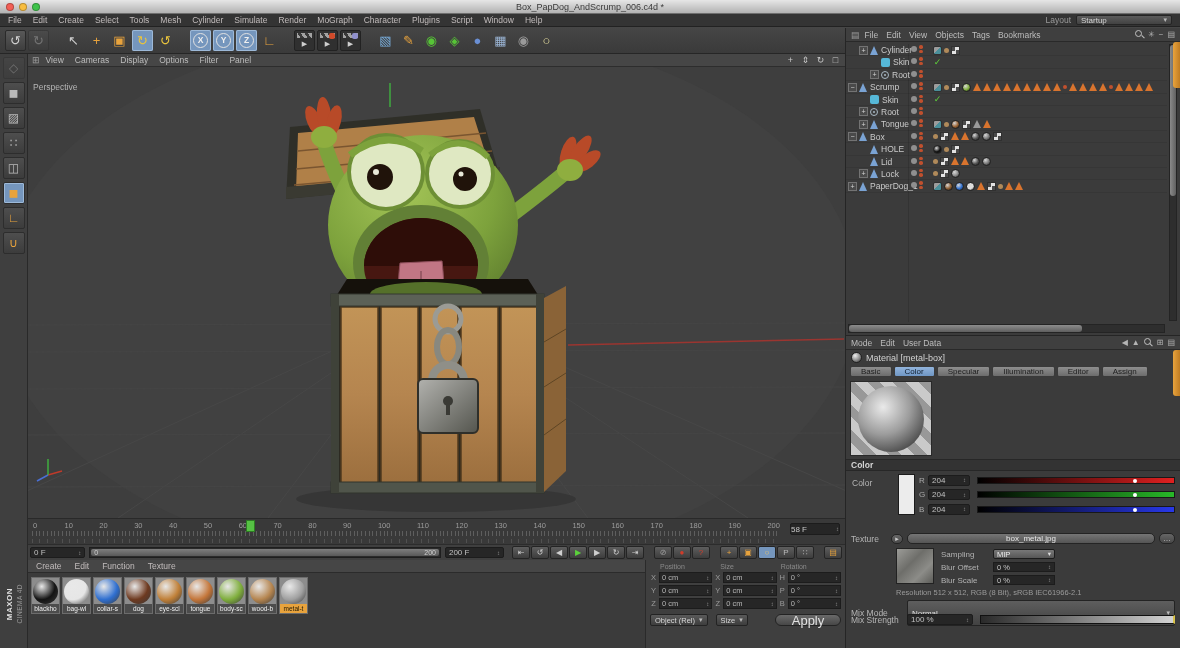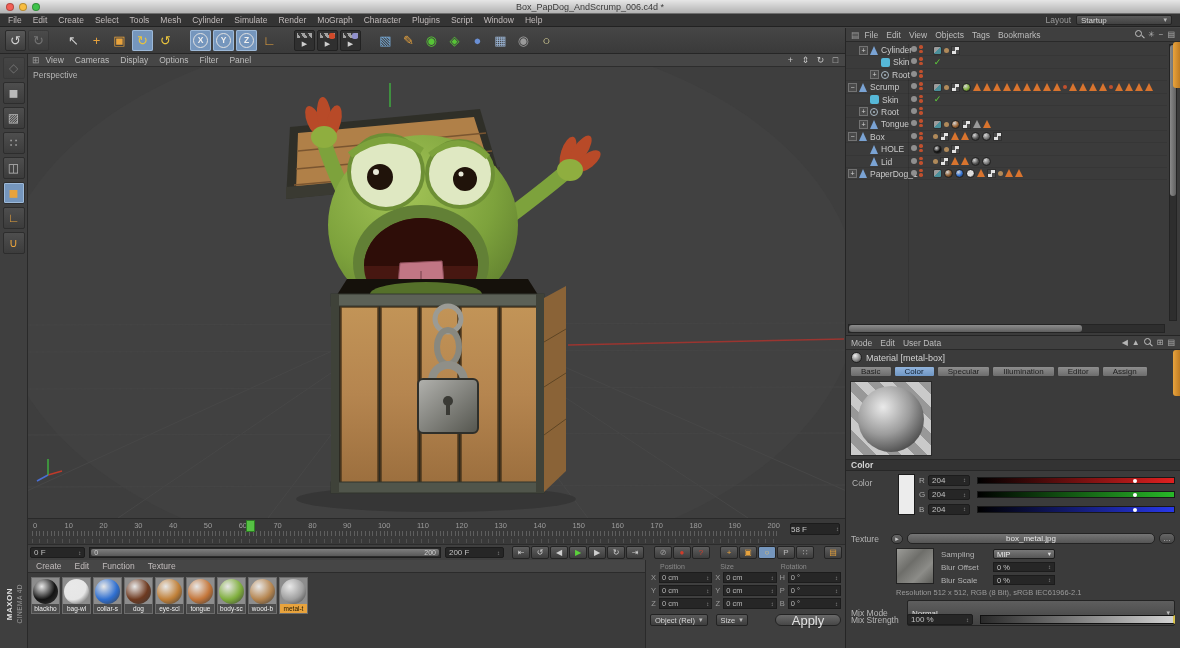--- a/index.html
+++ b/index.html
@@ -44,21 +44,21 @@
 .lt.active{background:#7596bd;box-shadow:inset 0 0 0 1px #9db9d8;}
 
 
 #viewport{position:absolute;left:28px;top:54px;width:817px;height:464px;}
 #vpmenu{height:13px;background:#464646;border-bottom:1px solid #2d2d2d;display:flex;align-items:center;padding:0 4px;}
 #vpmenu .mi{font-size:8.5px;color:#bdbdbd;}
 .vpgrid{color:#9a9a9a;font-size:9px;margin-right:6px;}
 .vpnav{margin-left:auto;display:flex;gap:4px;}
 .nv{color:#c9c9c9;font-size:9px;width:11px;text-align:center;}
 #vpcanvas{position:absolute;left:0;top:13px;width:817px;height:451px;background:#3e3e3e;overflow:hidden;}
-#vplabel{position:absolute;left:5px;top:3px;color:#b5b5b5;font-size:8.5px;}
+#vplabel{position:absolute;left:5px;top:15px;color:#b5b5b5;font-size:8.5px;}
 
 
 #ruler{position:absolute;left:28px;top:518px;width:817px;height:27px;background:#393939;border-top:1px solid #292929;border-bottom:1px solid #2c2c2c;}
 .ticknums{position:absolute;left:4px;top:2px;width:748px;display:flex;justify-content:space-between;font-size:7.5px;color:#9c9c9c;}
 .tick{min-width:6px;text-align:center;}
 .tickmarks{position:absolute;left:4px;top:12px;width:748px;height:5px;background:repeating-linear-gradient(to right,#5e5e5e 0 1px,transparent 1px 3.74px);}
 .tickmarks2{position:absolute;left:4px;top:20px;width:748px;height:4px;background:repeating-linear-gradient(to right,#515151 0 1px,transparent 1px 7.48px);}
 #playhead{position:absolute;top:1px;width:9px;height:12px;background:#56c244;border:1px solid #2d7d23;}
 #curframe{position:absolute;right:5px;top:4px;width:50px;height:12px;background:#262626;border:1px solid #1c1c1c;border-radius:2px;color:#c6c6c6;font-size:8px;display:flex;align-items:center;justify-content:space-between;padding:0 0;}
 .stp{font-size:6px;color:#8a8a8a;}
@@ -946,20 +946,40 @@
             <span class="tg tg-sdot"></span>
             <span class="tg tg-uvw"></span>
             <span class="tg tg-tri"></span>
             <span class="tg tg-tri"></span>
             <span class="tg tg-mat" style="--c: #555555;"></span>
             <span class="tg tg-mat" style="--c: #777777;"></span>
           </div>
         </div>
         <div class="om-row">
           <div class="om-left">
+            <div class="ind" style="width: 11px;"></div>
+            <div class="exp">+</div>
+            <div class="oi oi-mesh"></div>
+            <div class="om-label">Lock</div>
+          </div>
+          <div class="om-dots">
+            <span class="da"></span>
+            <span class="dcol">
+              <span class="db"></span>
+              <span class="db"></span>
+            </span>
+          </div>
+          <div class="om-tags">
+            <span class="tg tg-sdot"></span>
+            <span class="tg tg-uvw"></span>
+            <span class="tg tg-mat" style="--c: #8a8a8a;"></span>
+          </div>
+        </div>
+        <div class="om-row">
+          <div class="om-left">
             <div class="ind" style="width: 0px;"></div>
             <div class="exp">+</div>
             <div class="oi oi-mesh"></div>
             <div class="om-label">PaperDog_1</div>
           </div>
           <div class="om-dots">
             <span class="da"></span>
             <span class="dcol">
               <span class="db"></span>
               <span class="db"></span>

